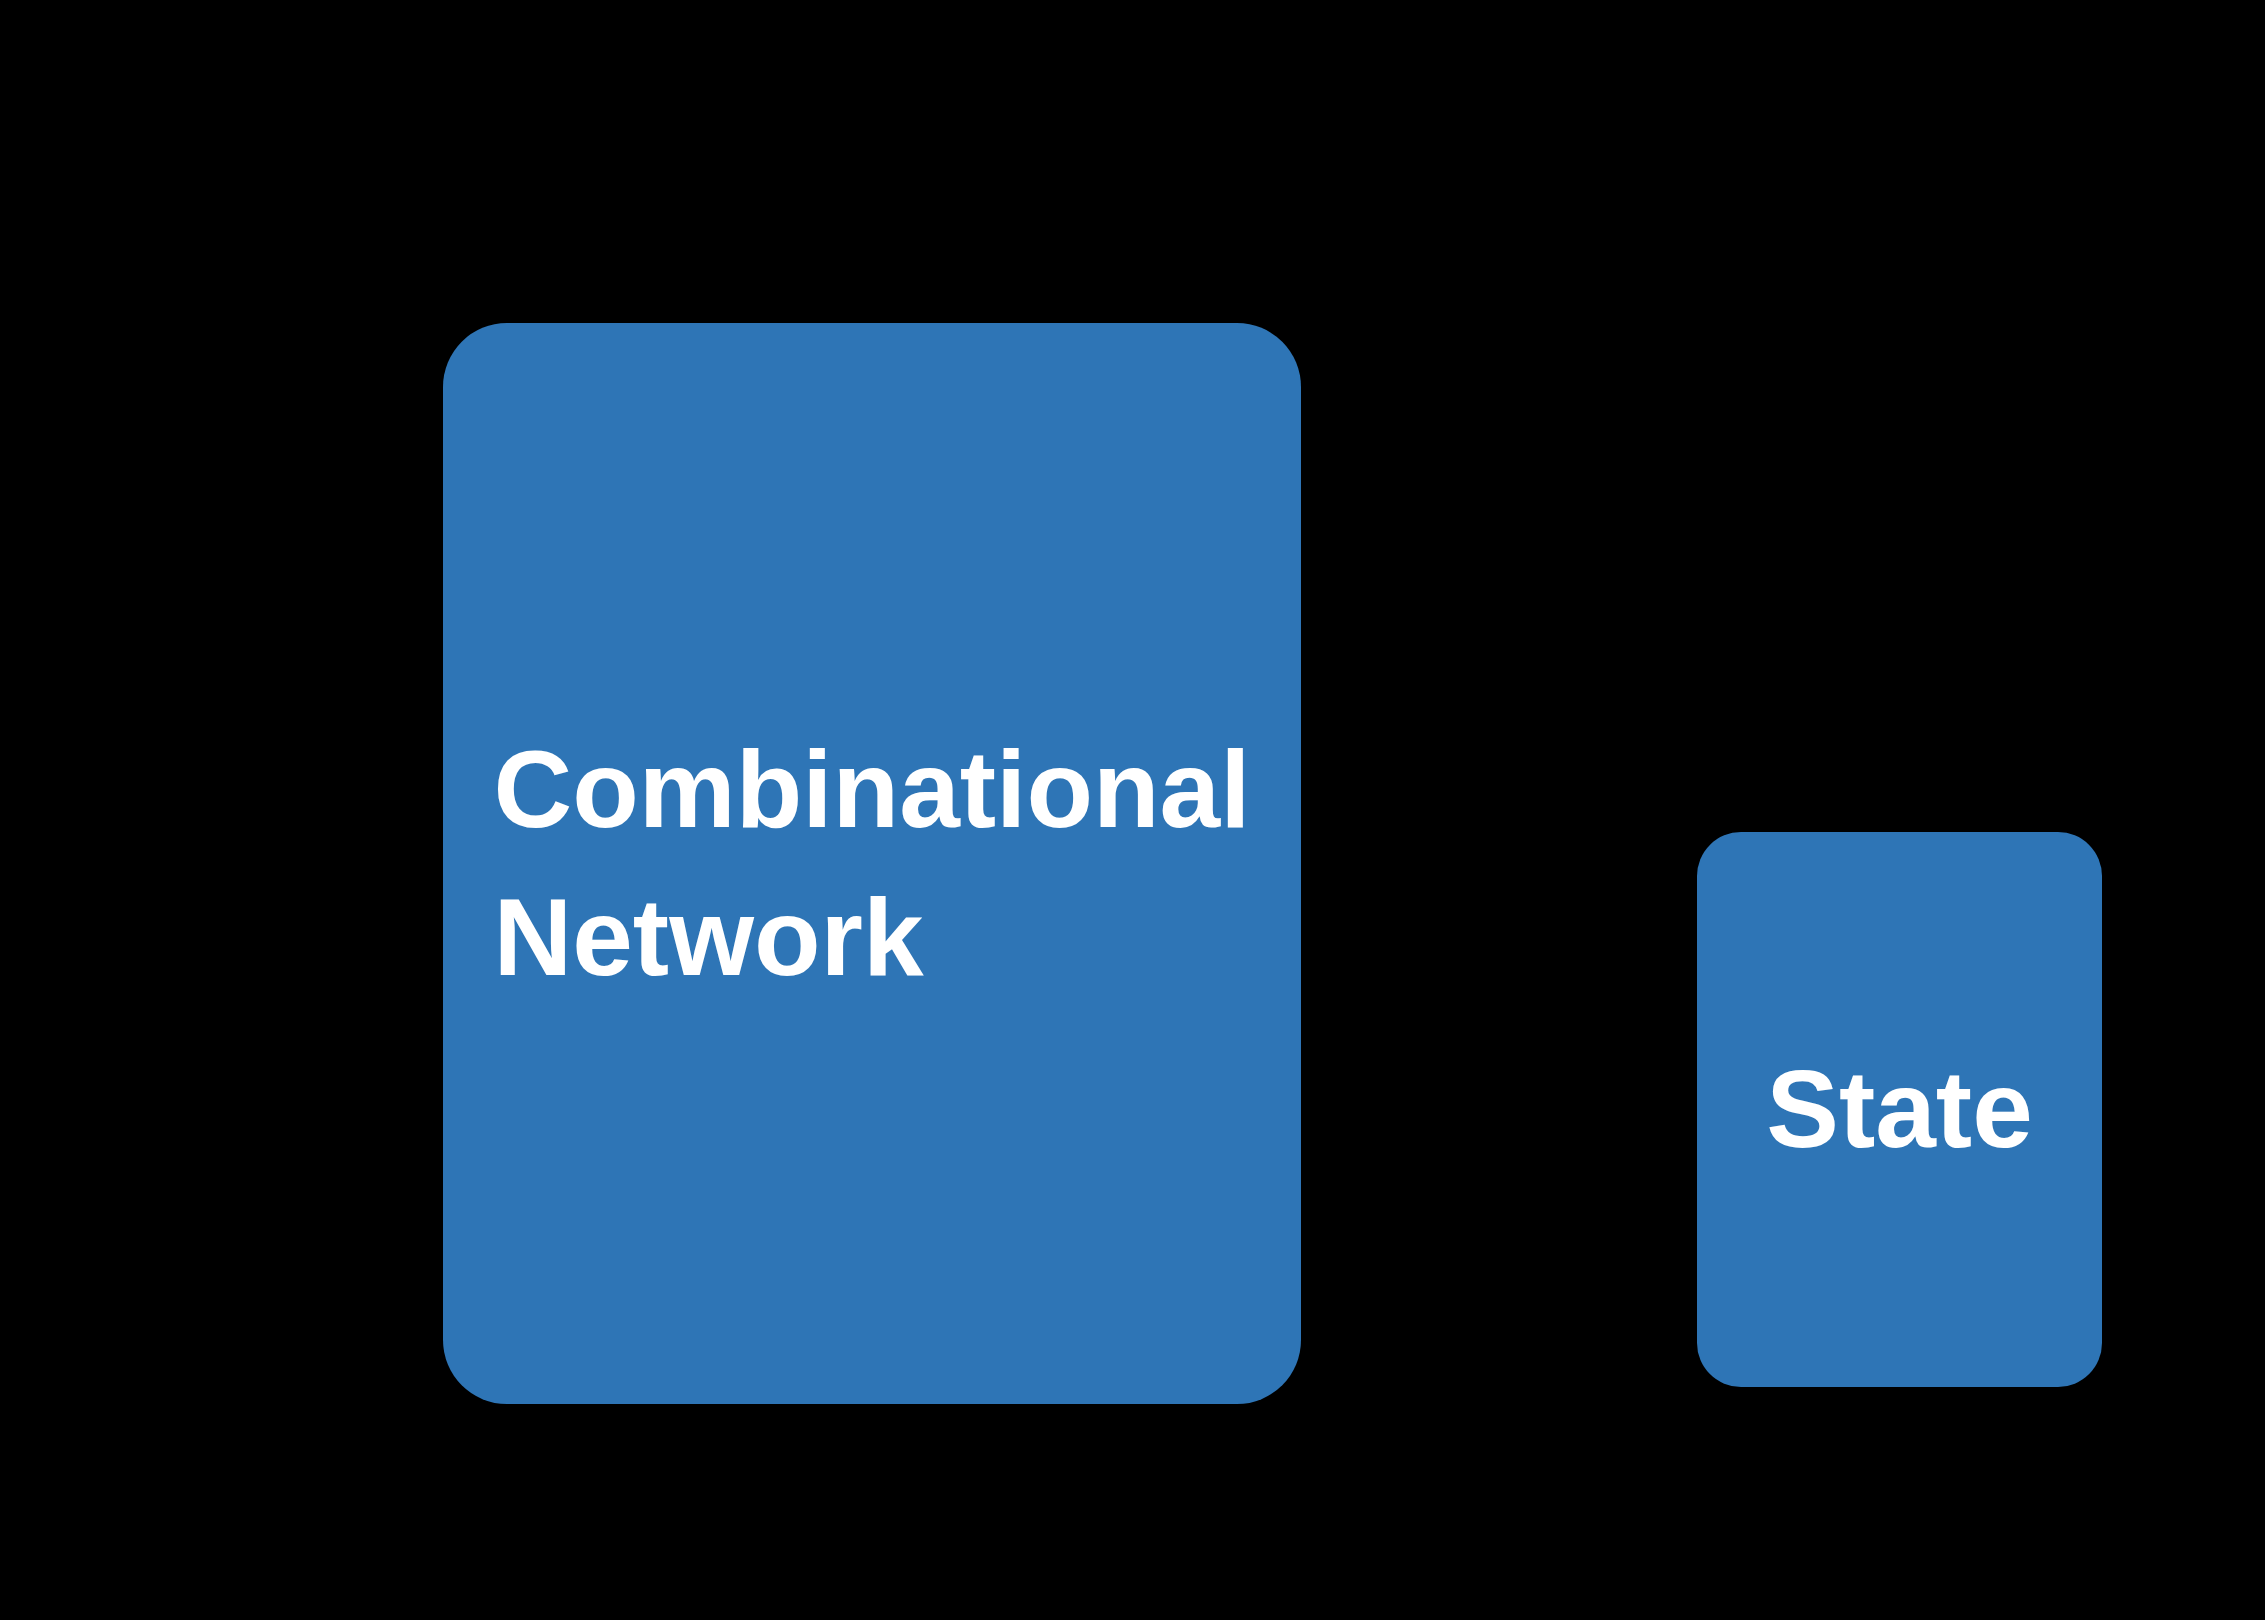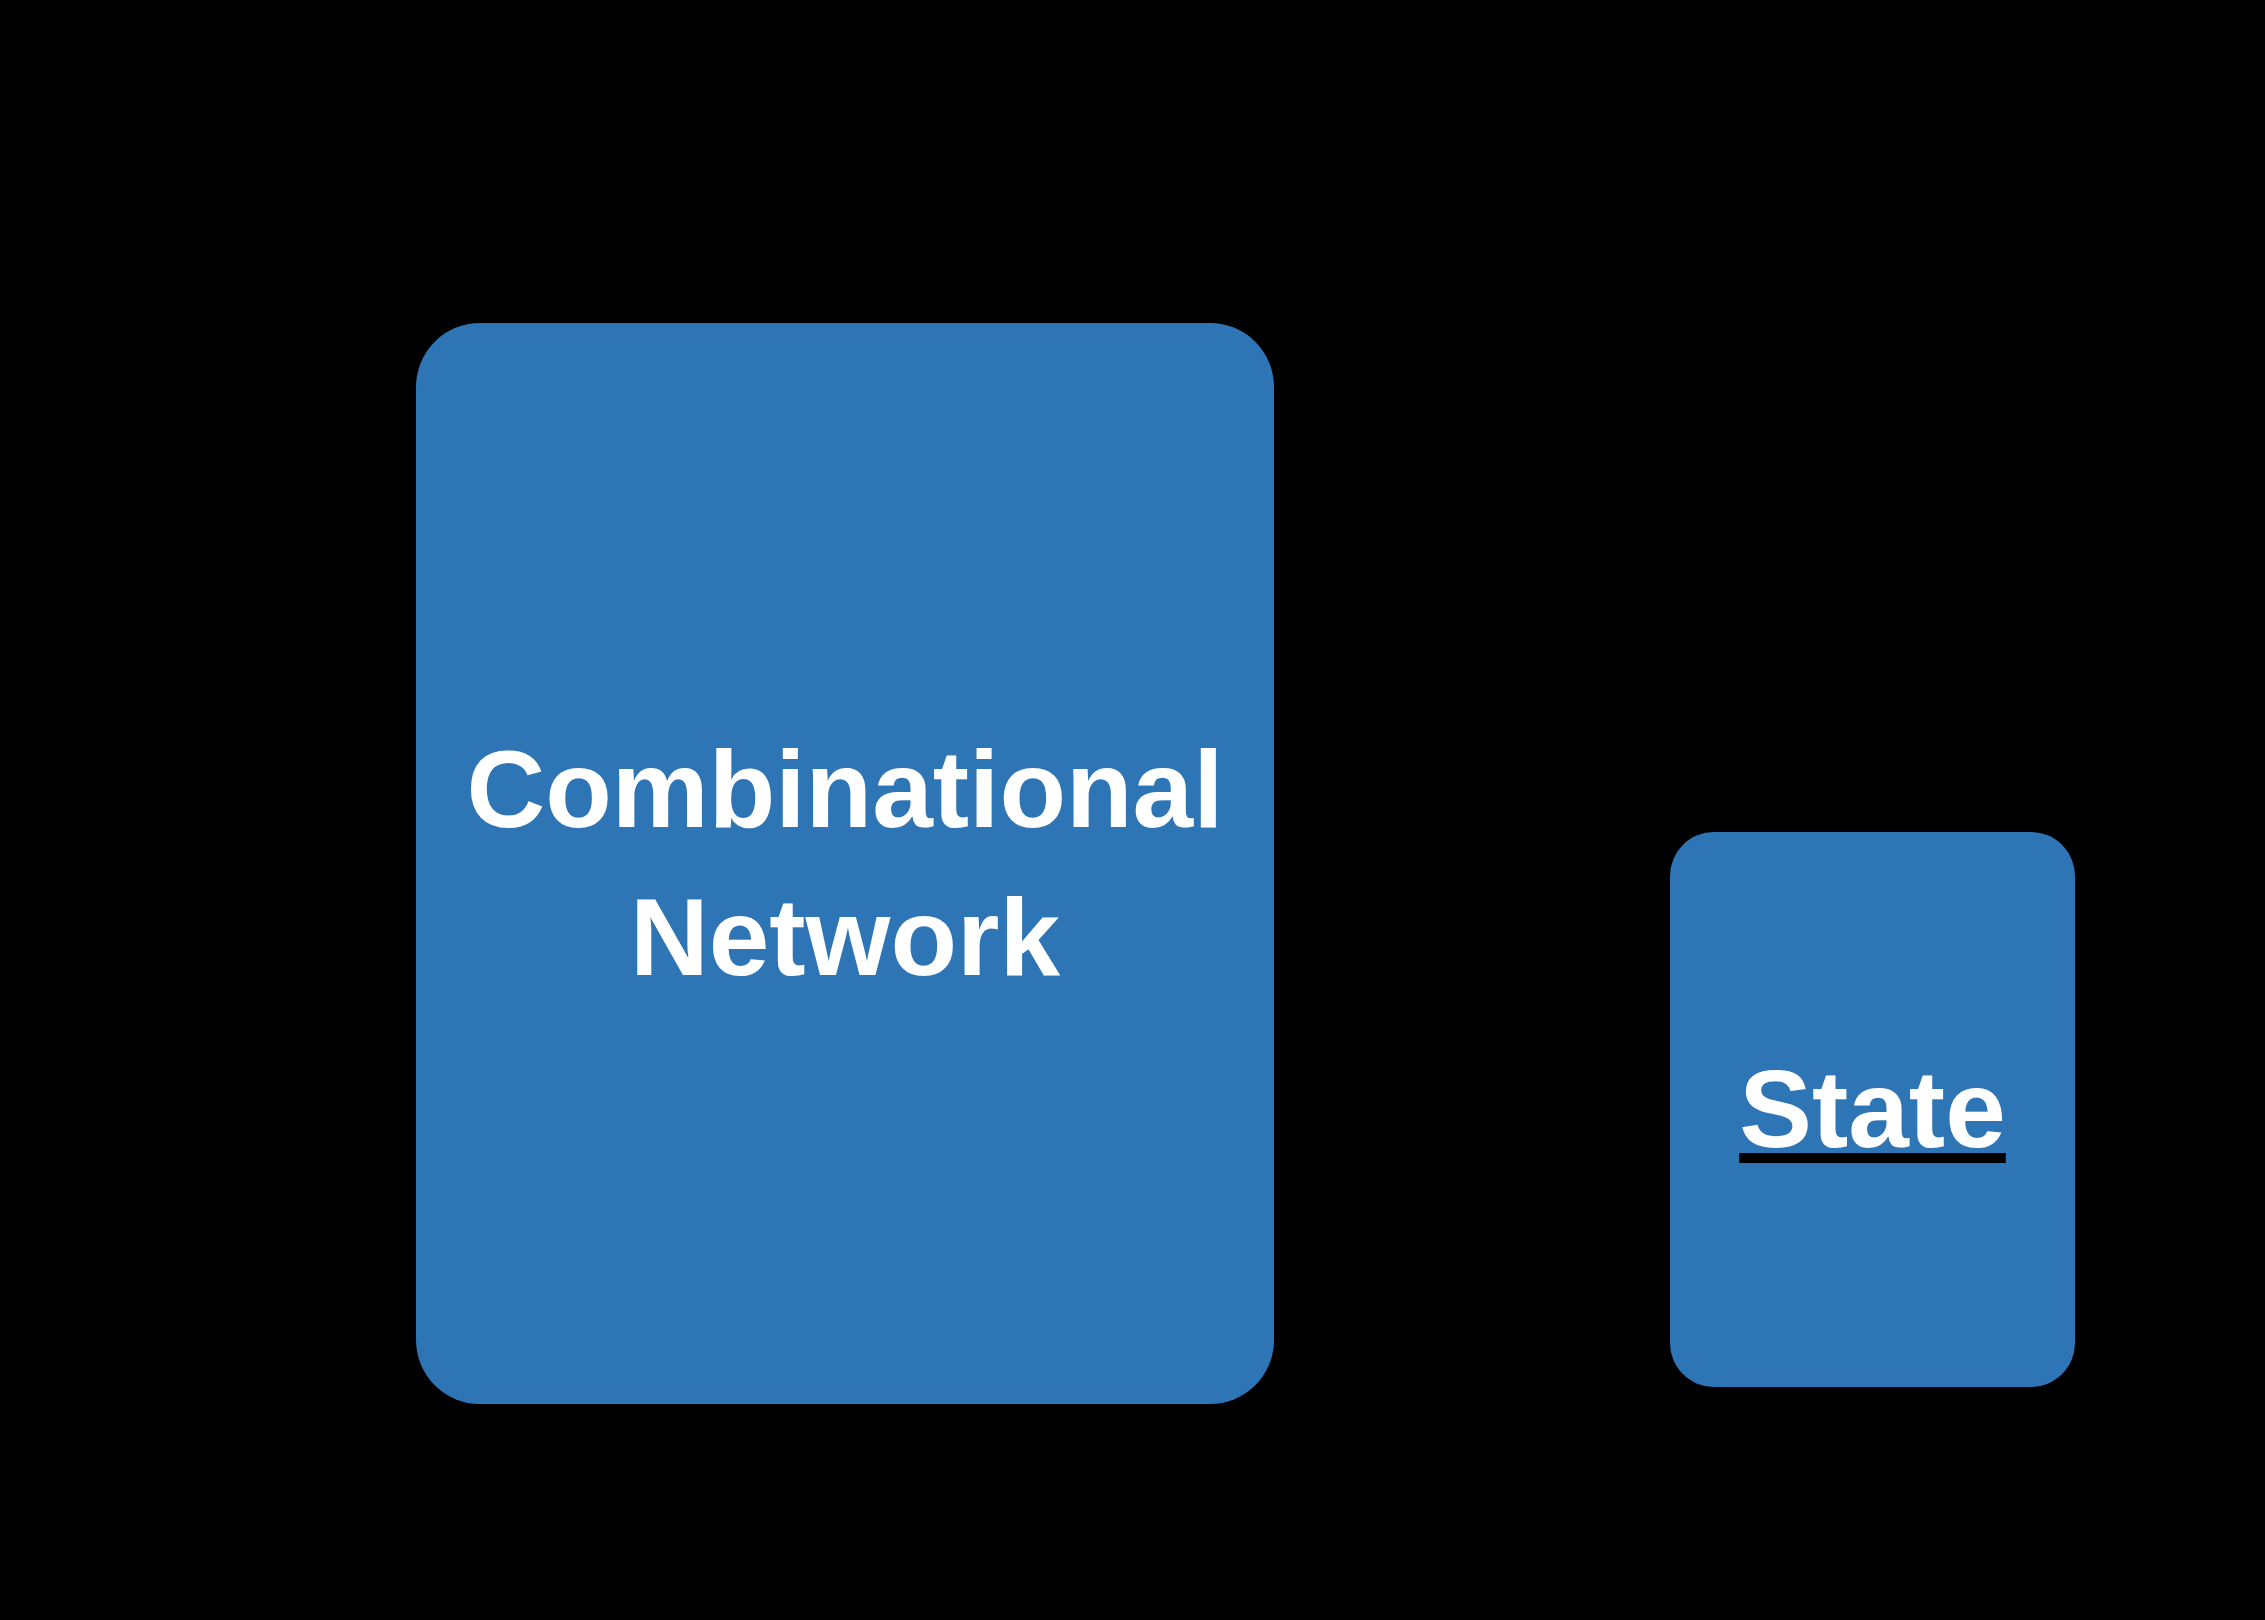--- a/index.html
+++ b/index.html
@@ -14,21 +14,21 @@
     background: var(--bg, #000000);
     overflow: hidden;
     font-family: "Liberation Sans", "DejaVu Sans", sans-serif;
   }
   .node {
     position: absolute;
     background: var(--accent, #2E75B6);
     display: flex;
     align-items: center;
     justify-content: center;
-    text-align: center;
+    margin-left: 27px;
   }
   .node-label {
     color: var(--label, #ffffff);
     font-weight: bold;
     font-size: 109px;
     line-height: 1.35;
   }
   .node-label .line {
     display: block;
     white-space: nowrap;
@@ -39,21 +39,20 @@
     width: 858px;
     height: 1081px;
     border-radius: 64px;
   }
   .node-small {
     left: 1670px;
     top: 832px;
     width: 405px;
     height: 555px;
     border-radius: 44px;
-    text-decoration: underline;
   }
 </style>
 </head>
 <body>
 
 <div class="canvas">
 
   <div class="node node-large">
     <div class="node-label">
       <span class="line">Combinational</span>

